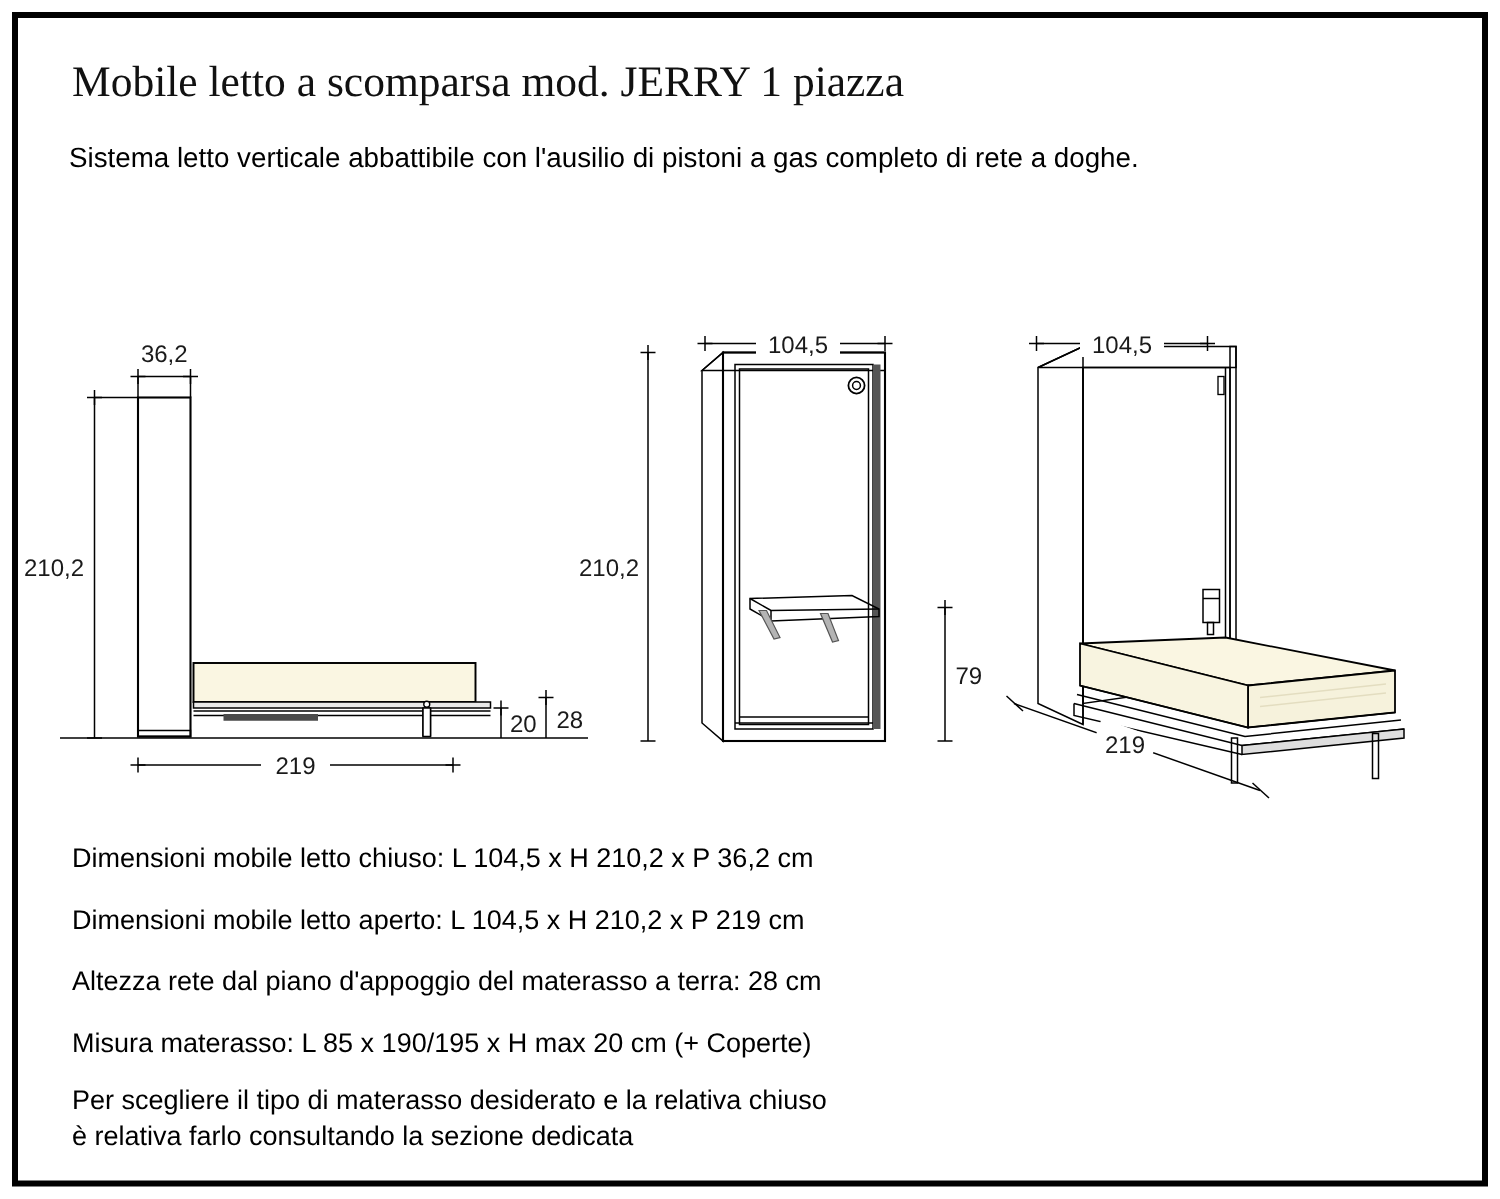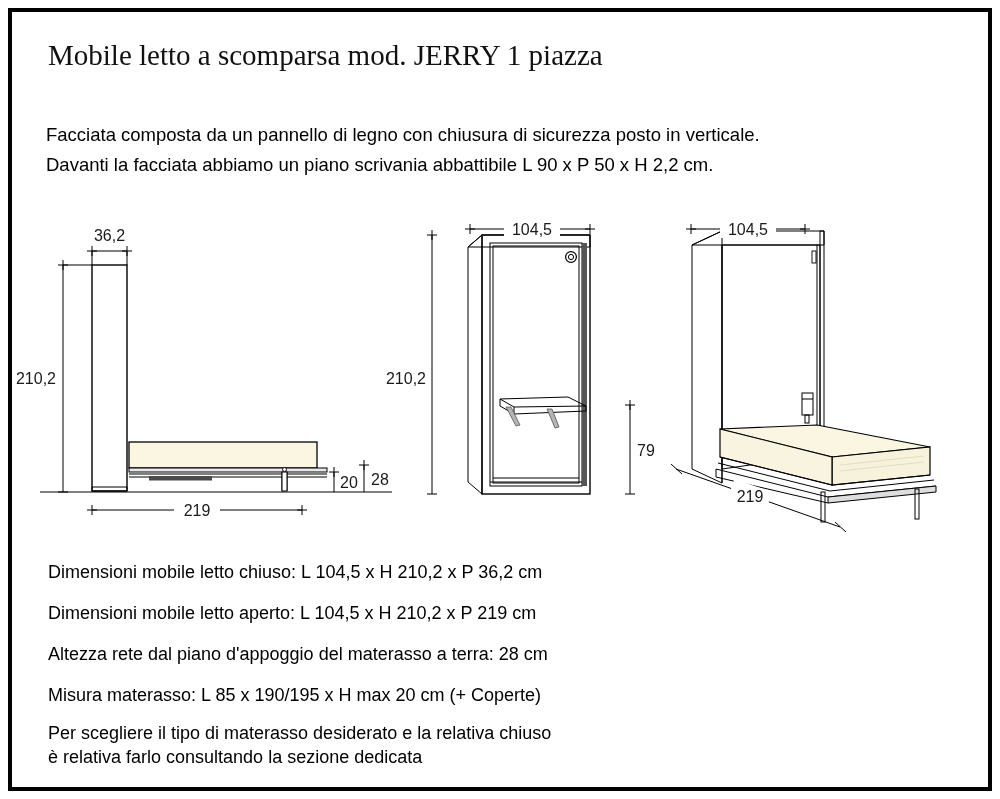--- a/index.html
+++ b/index.html
@@ -70,22 +70,21 @@
   }
 </style>
 </head>
 <body>
 
 <div id="page">
 <div class="inner">
 
   <div id="title">Mobile letto a scomparsa mod. JERRY 1 piazza</div>
 
-  <div class="desc" id="desc1">Facciata composta da un pannello di legno con chiusura di sicurezza posto in verticale.</div>
-  <div class="desc" id="desc2">Davanti la facciata abbiamo un piano scrivania abbattibile L 90 x P 50 x H 2,2 cm.</div>
+  <div class="desc" id="desc0">Sistema letto verticale abbattibile con l'ausilio di pistoni a gas completo di rete a doghe.</div>
 
   <div id="drawings">
     <svg width="1000" height="330" viewBox="0 0 1000 330">
 
       <g>
 
         <line class="ln thin" x1="28" y1="285" x2="380" y2="285"></line>
 
         <rect class="ln med" x="80" y="58" width="35" height="226" fill="#ffffff"></rect>
 

